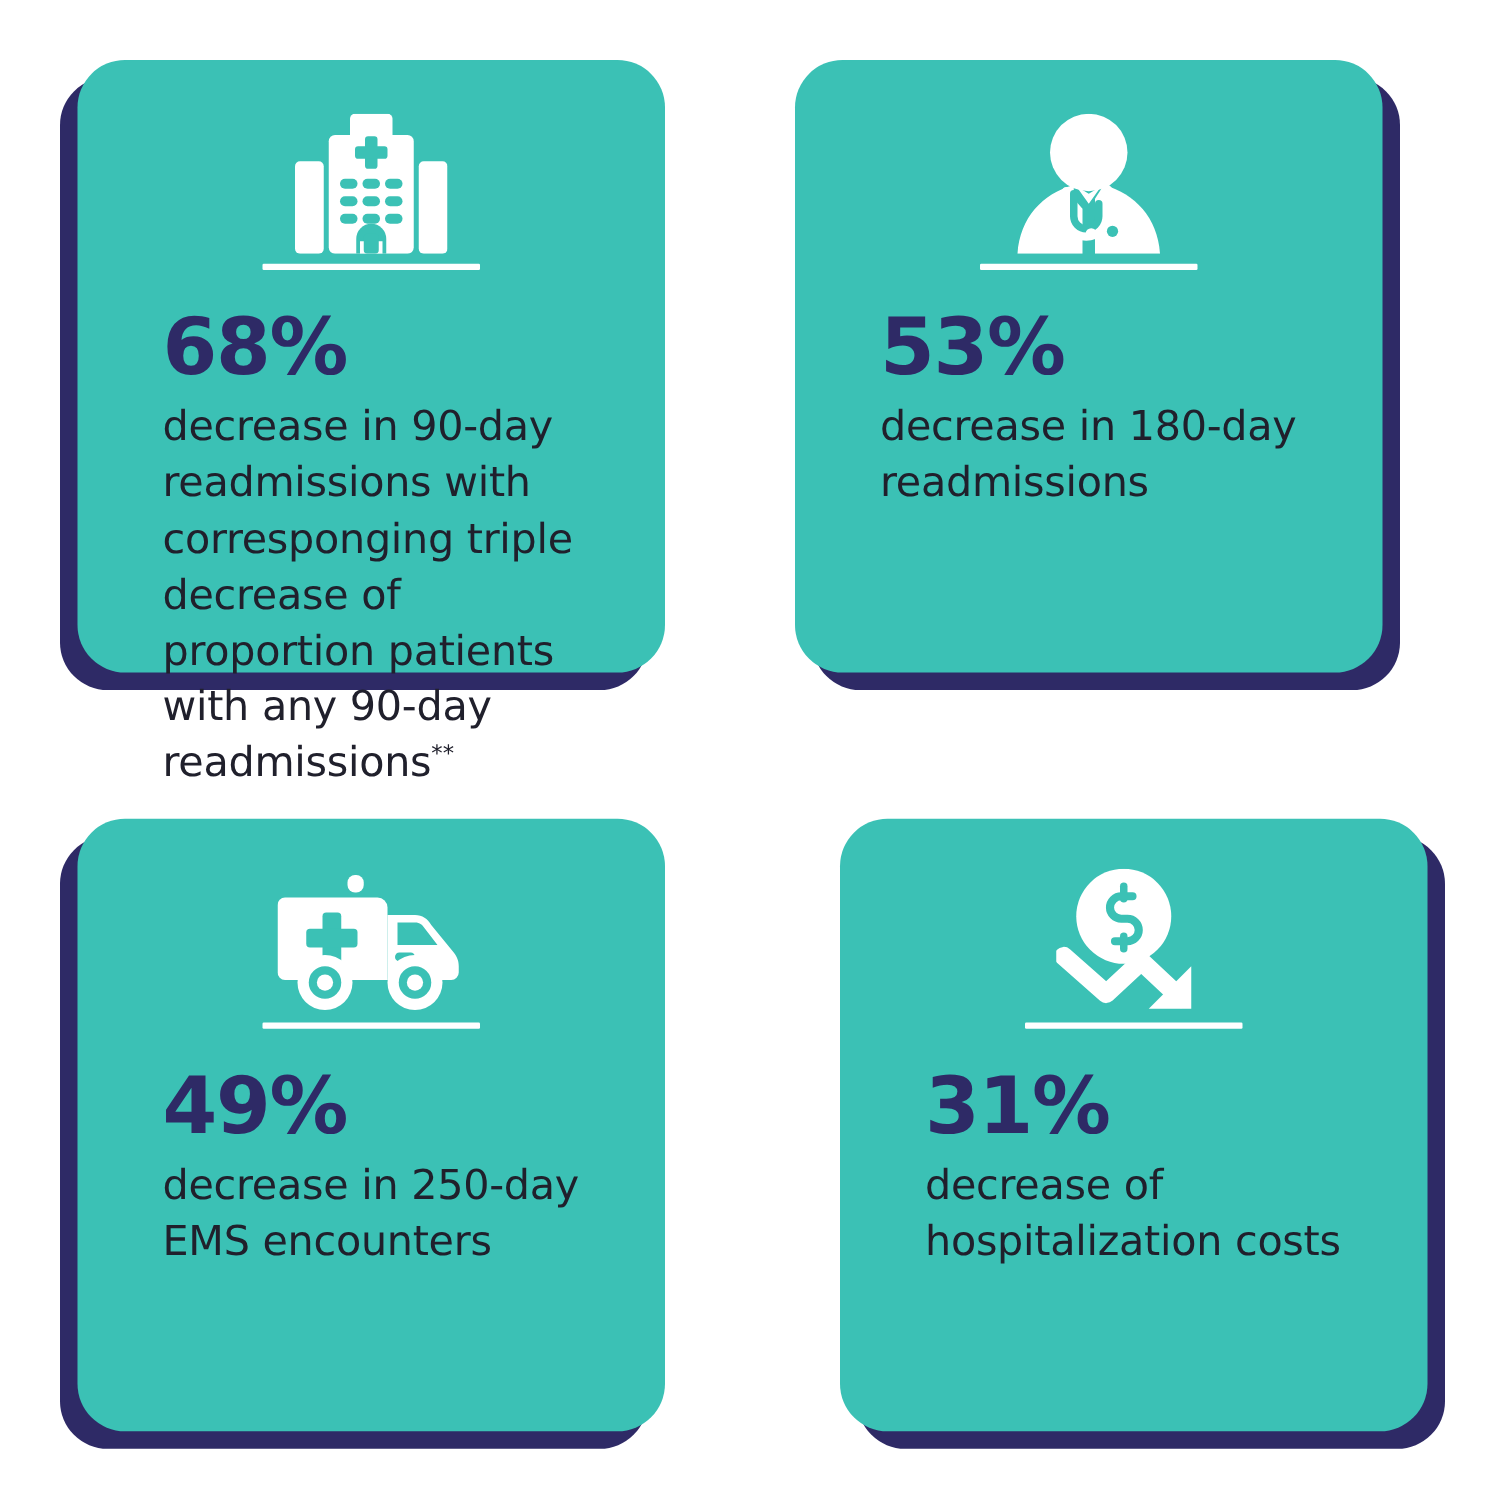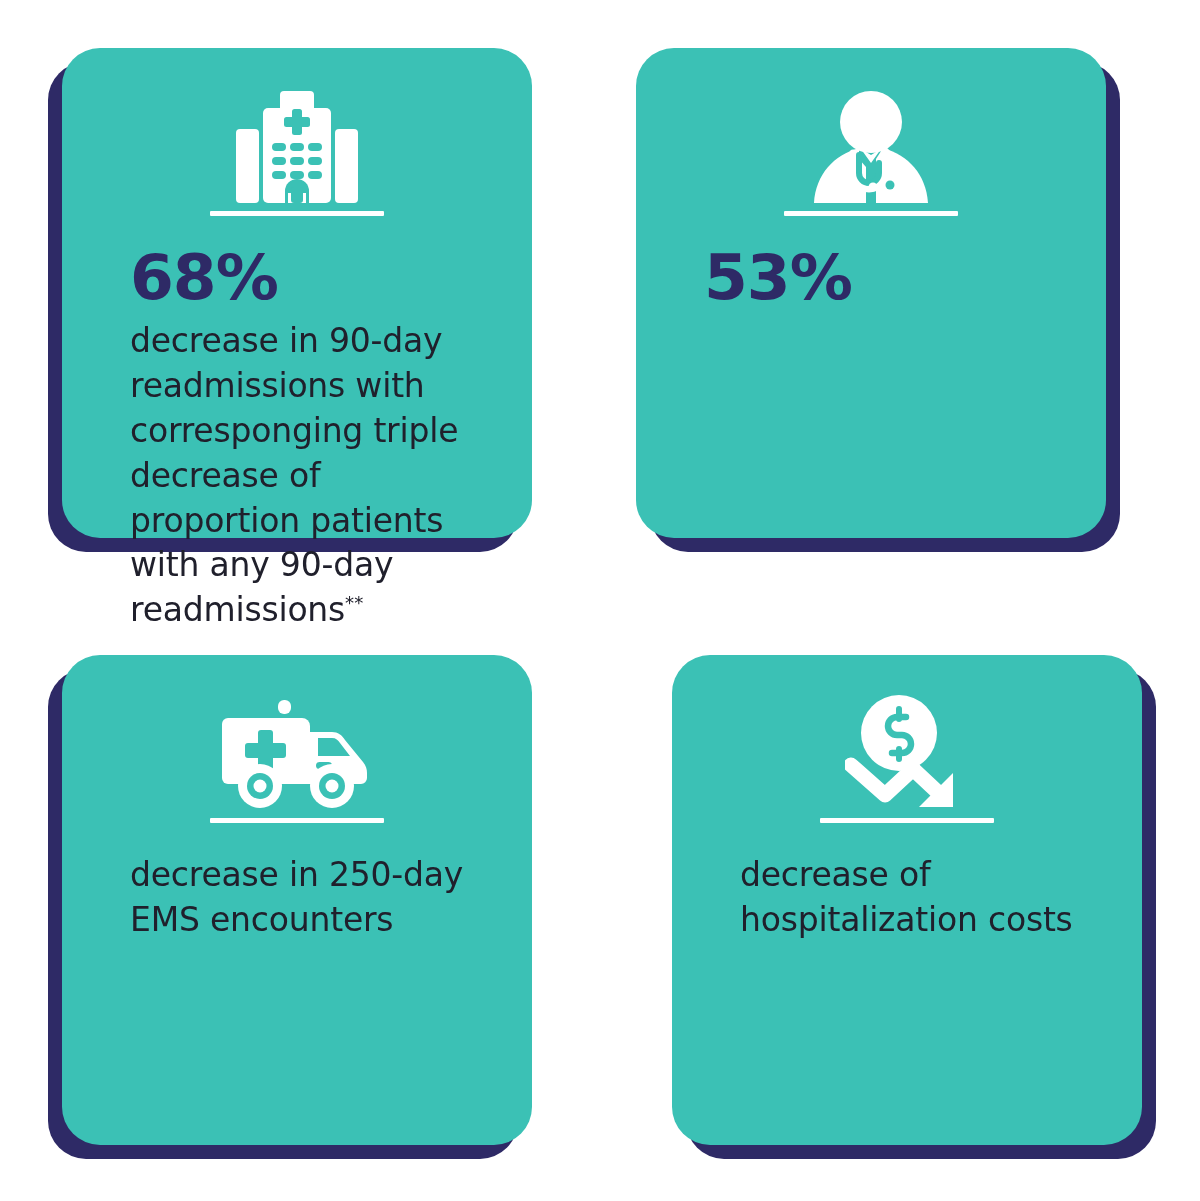--- a/index.html
+++ b/index.html
@@ -188,20 +188,21 @@
           <circle cx="78" cy="94" r="4.5" fill="#3BC1B5"></circle>
 
           <circle cx="61" cy="96" r="4.5" fill="#ffffff"></circle>
         </svg>
       </div>
 
       <div class="divider"></div>
 
       <div class="text-wrap">
         <div class="stat-value">53%</div>
+        <div class="stat-desc"><span>decrease in 180-day readmissions</span><sup></sup></div>
       </div>
 
     </div>
   </div>
 
   <div class="card col-left" id="card-3">
     <div class="card-shadow"></div>
     <div class="card-face">
 
       <div class="icon-wrap">
@@ -226,20 +227,21 @@
 
           <circle cx="110" cy="88" r="22" fill="#ffffff"></circle>
           <circle cx="110" cy="88" r="13" fill="#3BC1B5"></circle>
           <circle cx="110" cy="88" r="6.5" fill="#ffffff"></circle>
         </svg>
       </div>
 
       <div class="divider"></div>
 
       <div class="text-wrap">
+        <div class="stat-value">49%</div>
         <div class="stat-desc"><span>decrease in 250-day EMS encounters</span><sup></sup></div>
       </div>
 
     </div>
   </div>
 
   <div class="card col-right" id="card-4">
     <div class="card-shadow"></div>
     <div class="card-face">
 
@@ -254,19 +256,20 @@
 
           <path d="M6 70 L40 100 L68 74 L100 104" fill="none" stroke="#ffffff" stroke-width="15" stroke-linecap="round" stroke-linejoin="round"></path>
 
           <path d="M108 78 L108 112 L74 112 Z" fill="#ffffff"></path>
         </svg>
       </div>
 
       <div class="divider"></div>
 
       <div class="text-wrap">
+        <div class="stat-value">31%</div>
         <div class="stat-desc"><span>decrease of hospitalization costs</span><sup></sup></div>
       </div>
 
     </div>
   </div>
 
 </div>
 
 </body></html>

